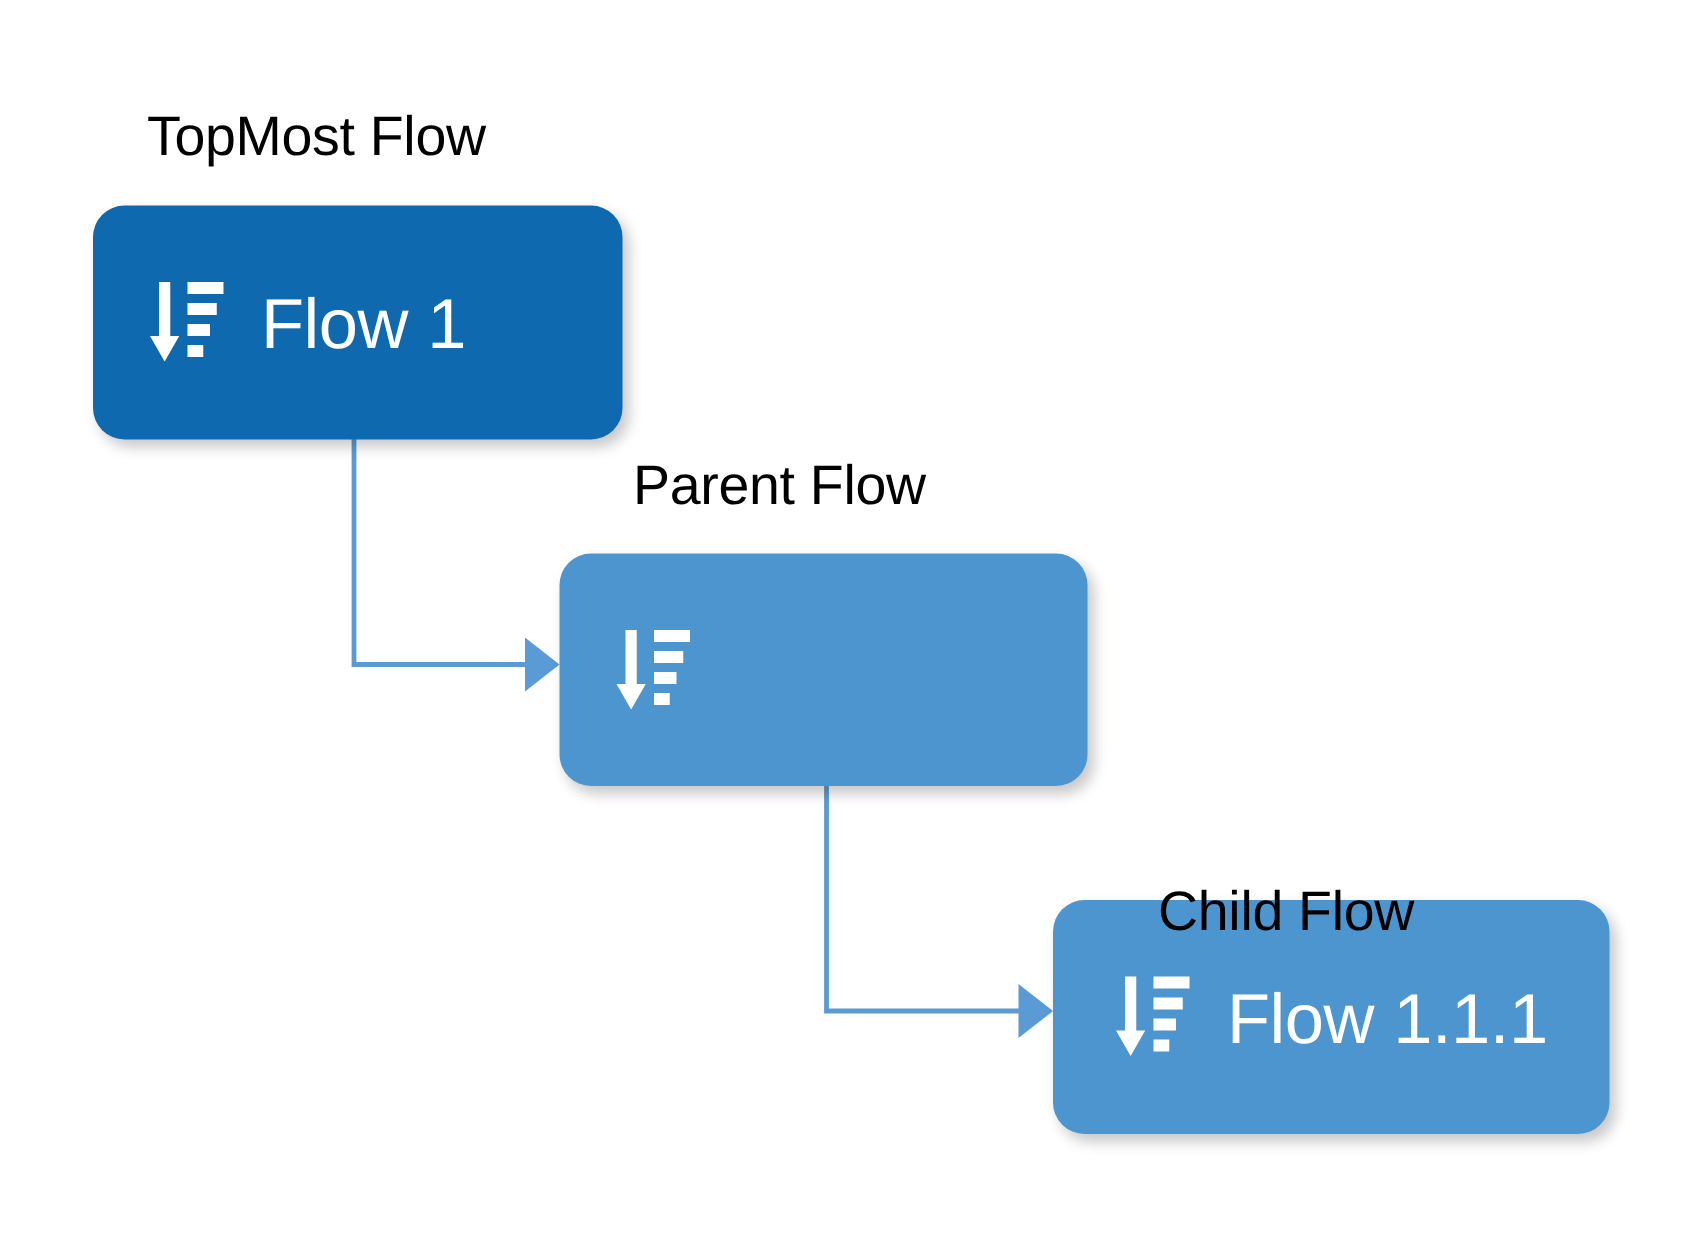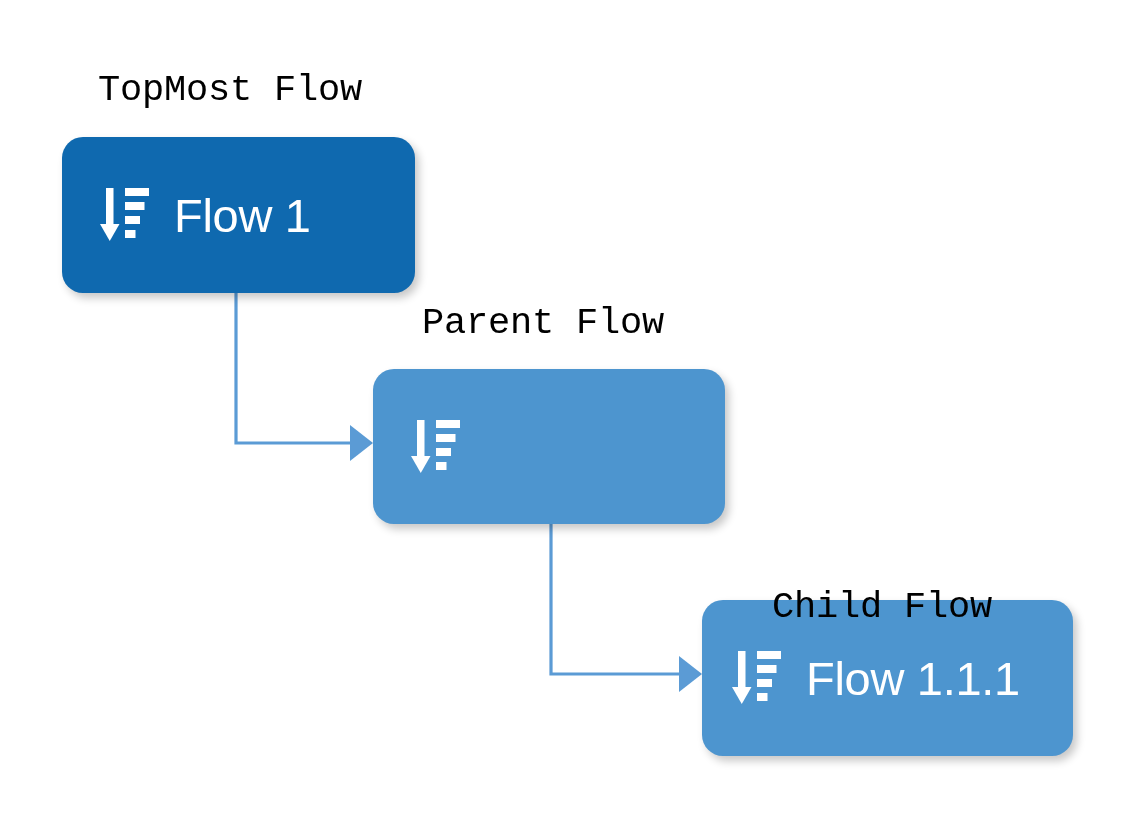--- a/index.html
+++ b/index.html
@@ -26,21 +26,21 @@
     width: 1136px;
     height: 826px;
     z-index: 1;
   }
 
   
   .caption {
     position: absolute;
     z-index: 3;
     color: #000000;
-    font-family: Liberation Mono, monospace;
+    font-family: Liberation Sans, sans-serif;
     font-size: 37px;
     font-weight: 400;
     line-height: 1.0;
     white-space: nowrap;
     letter-spacing: -0.2px;
   }
 
   
   .node {
     position: absolute;
@@ -129,21 +129,21 @@
         <polygon points="2,38 21.5,38 11.75,55" fill="#ffffff"></polygon>
         <rect x="27" y="2" width="24" height="8" fill="#ffffff"></rect>
         <rect x="27" y="16" width="19.5" height="8" fill="#ffffff"></rect>
         <rect x="27" y="30" width="15" height="8" fill="#ffffff"></rect>
         <rect x="27" y="44" width="10.5" height="8" fill="#ffffff"></rect>
       </svg>
     </div>
   </div>
 
   <div class="node" id="node-flow-1-1-1" style="background:#4D95CF;">
-    <div class="node-inner" style="padding-left:28px;">
+    <div class="node-inner" style="padding-left:28px;margin-left:12px;">
       <svg class="node-icon" width="54" height="58" viewBox="0 0 54 58">
         <rect x="8" y="2" width="7.5" height="38" fill="#ffffff"></rect>
         <polygon points="2,38 21.5,38 11.75,55" fill="#ffffff"></polygon>
         <rect x="27" y="2" width="24" height="8" fill="#ffffff"></rect>
         <rect x="27" y="16" width="19.5" height="8" fill="#ffffff"></rect>
         <rect x="27" y="30" width="15" height="8" fill="#ffffff"></rect>
         <rect x="27" y="44" width="10.5" height="8" fill="#ffffff"></rect>
       </svg>
       <span class="node-label">Flow 1.1.1</span>
     </div>

